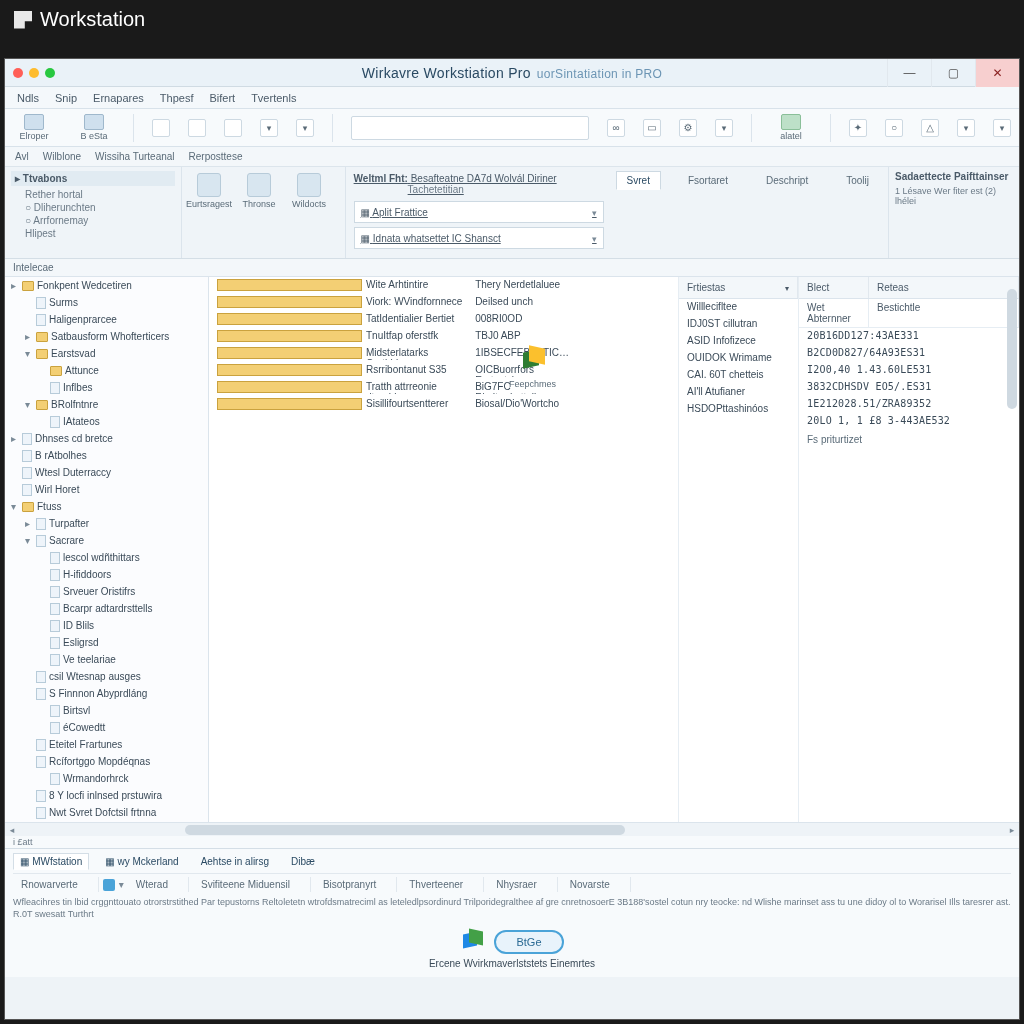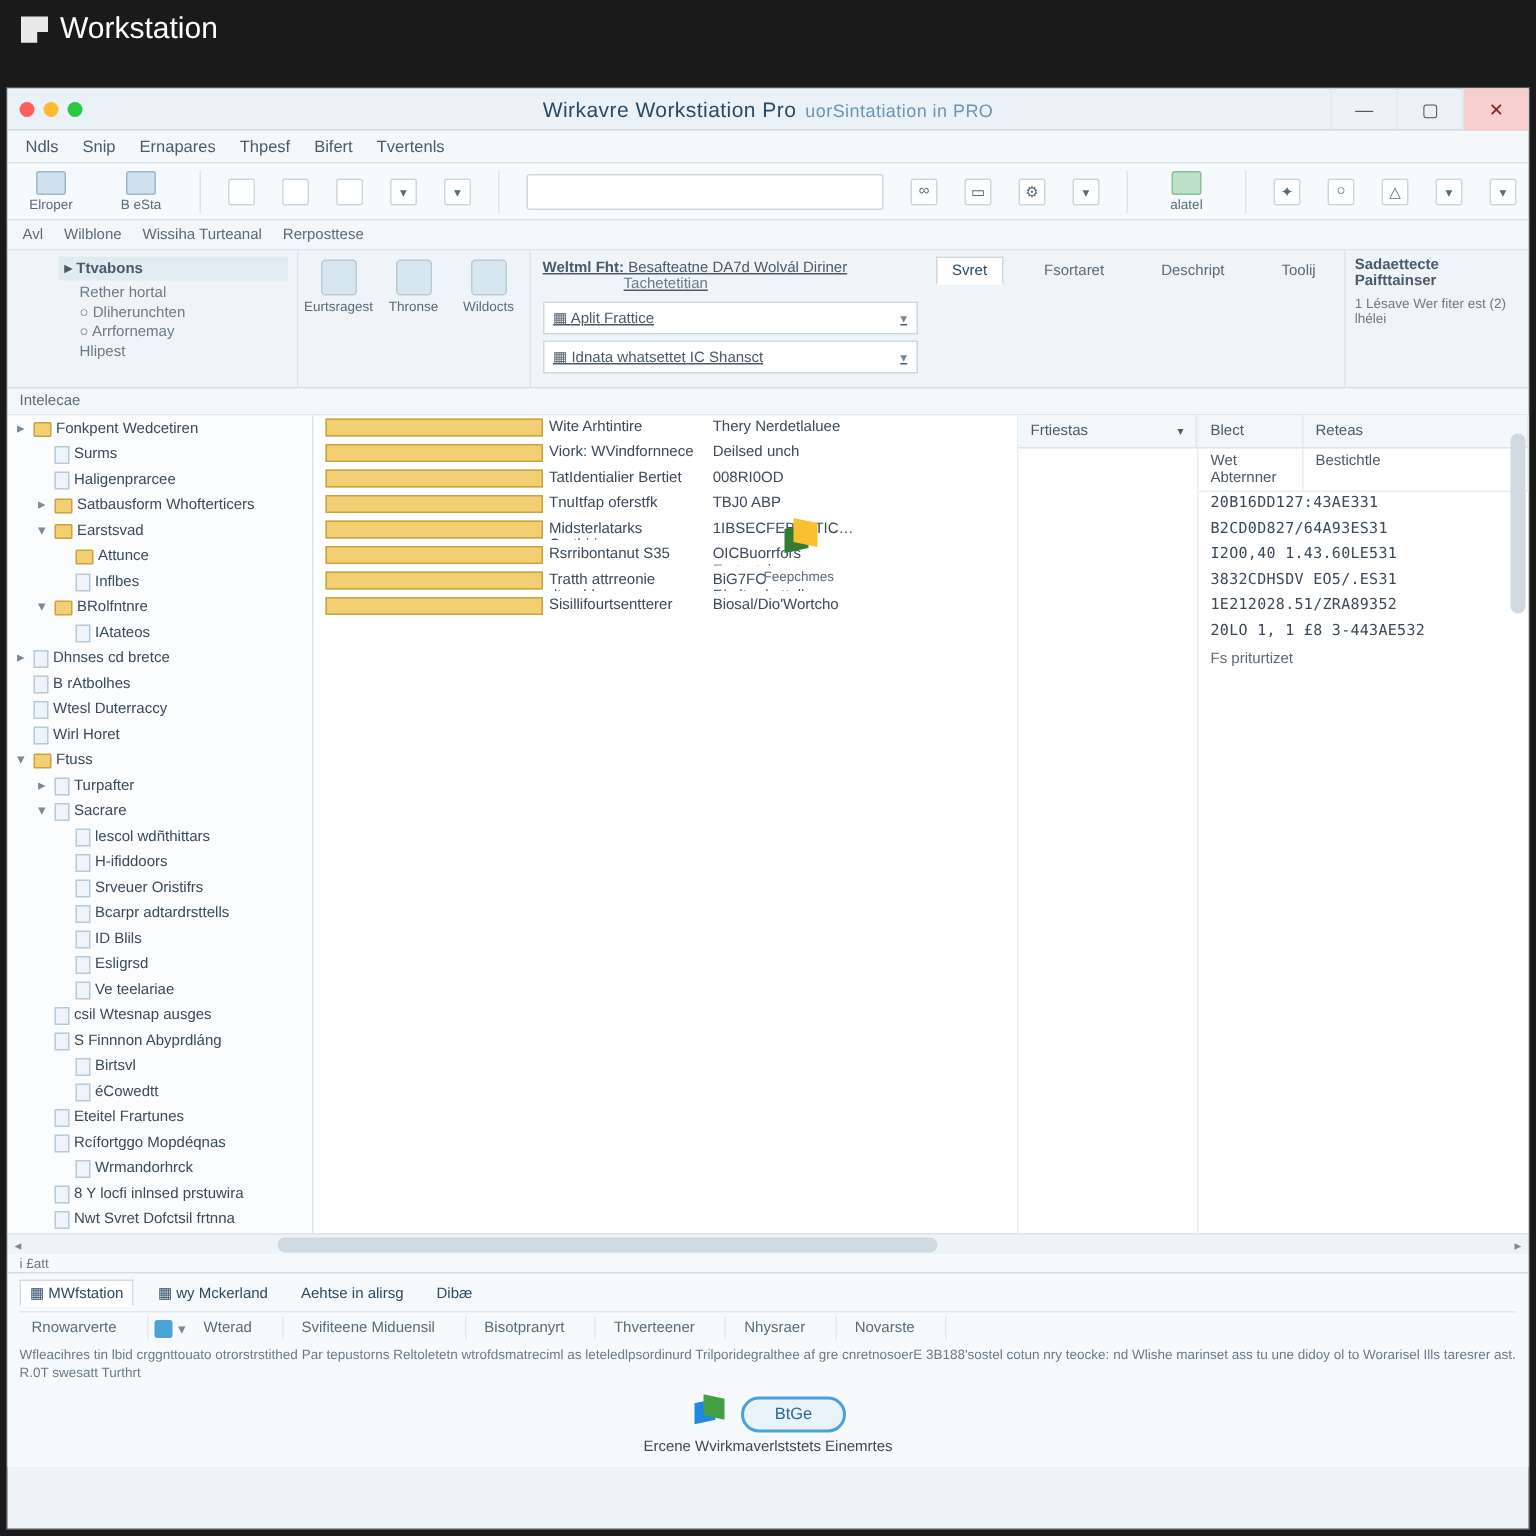--- a/index.html
+++ b/index.html
@@ -22,21 +22,21 @@
   .ribbon1 { height:38px; background:#f7fafc; border-bottom:1px solid #d8e2ea; display:flex; align-items:center; gap:18px; padding:0 8px;}
   .ribbon1 .grp{ display:flex; flex-direction:column; align-items:center; gap:1px; min-width:42px;}
   .ribbon1 .ic{ width:20px; height:16px; background:#cfe0ee; border:1px solid #9fb8cc; border-radius:2px;}
   .ribbon1 .lbl{ font-size:9px; color:#5a6b78;}
   .ribbon1 .sep{ width:1px; height:28px; background:#dbe4ec;}
   .ribbon1 .wide{ flex:1; height:24px; border:1px solid #cdd9e2; background:#fff; border-radius:2px;}
   .ribbon1 .small-ic{ width:18px; height:18px; border:1px solid #cdd9e2; background:#fff; border-radius:2px; display:flex; align-items:center; justify-content:center; font-size:10px; color:#5a6b78;}
   .ribbon1 .chev::after{content:"▾"; font-size:9px; color:#5a6b78;}
   .context-row { height:20px; background:#f3f7fa; border-bottom:1px solid #dce5ec; display:flex; align-items:center; gap:14px; padding:0 10px; font-size:10px; color:#5a6b78;}
   .ribbon2 { height:92px; background:#eff4f8; border-bottom:1px solid #d4dee6; display:flex;}
-  .ribbon2 .panel-left{ width:184px; border-right:1px solid #dbe4ec; padding:4px 6px; font-size:10px; color:#4a5a68;margin-left:28px;}
+  .ribbon2 .panel-left{ width:184px; border-right:1px solid #dbe4ec; padding:4px 6px; font-size:10px; color:#4a5a68;}
   .ribbon2 .panel-left .hdr{ background:#e1ebf2; padding:2px 4px; margin-bottom:2px; font-weight:bold;}
   .ribbon2 .panel-left .row{ padding:1px 2px 1px 14px; color:#6b7a87;}
   .ribbon2 .panel-mid{ width:170px; border-right:1px solid #dbe4ec; display:flex; align-items:flex-start; gap:8px; padding:6px;}
   .ribbon2 .panel-mid .tool{ display:flex; flex-direction:column; align-items:center; gap:2px; width:42px;}
   .ribbon2 .panel-mid .tool .ti{ width:24px; height:24px; background:#d8e6f0; border:1px solid #b7cbd9; border-radius:3px;}
   .ribbon2 .panel-mid .tool .tl{ font-size:9px; color:#5a6b78; text-align:center;}
   .ribbon2 .panel-center{ flex:1; padding:4px 8px; display:flex; gap:12px;}
   .ribbon2 .tabs-col{ display:flex; flex-direction:column; gap:4px;}
   .ribbon2 .tabrow{ display:flex; gap:16px;}
   .ribbon2 .tabrow .tab{ font-size:10px; padding:3px 10px; color:#5a6b78; border:1px solid transparent;}
@@ -455,20 +455,29 @@
         </div>
       </div>
 
       <div class="listcol listB">
         <div class="col-hdr">
               <div class="cell" style="flex:1;">
                 <span>Frtiestas</span>
                 <span class="dn"></span>
               </div>
             </div>
+        <div class="rows" id="rowsB">
+              <div class="r">Willlecifltee</div>
+              <div class="r">IDJ0ST cillutran</div>
+              <div class="r">ASID Infofizece</div>
+              <div class="r">OUIDOK Wrimame</div>
+              <div class="r">CAI. 60T chetteis</div>
+              <div class="r">AI'll Atufianer</div>
+              <div class="r">HSDOPttashinóos</div>
+            </div>
       </div>
 
       <div class="listcol listC">
         <div class="col-hdr">
           <div class="cell" style="width:70px;">
                 <span>Blect</span>
               </div>
           <div class="cell" style="flex:1;">
                 <span>Reteas</span>
               </div>

